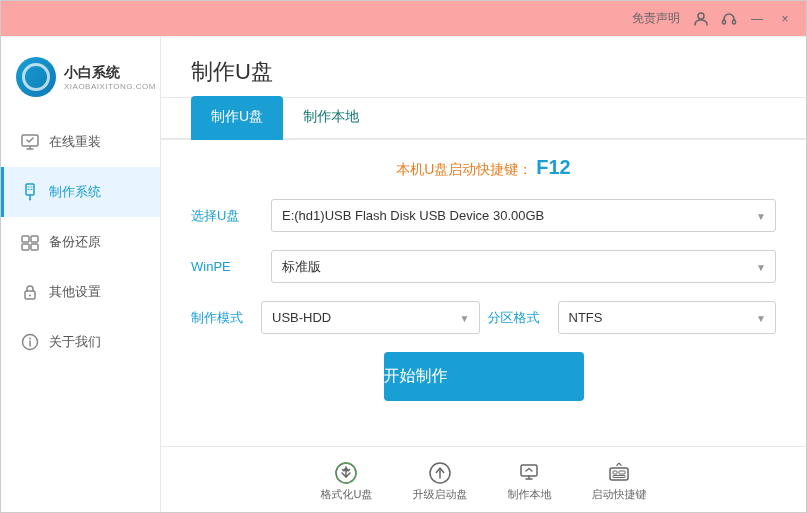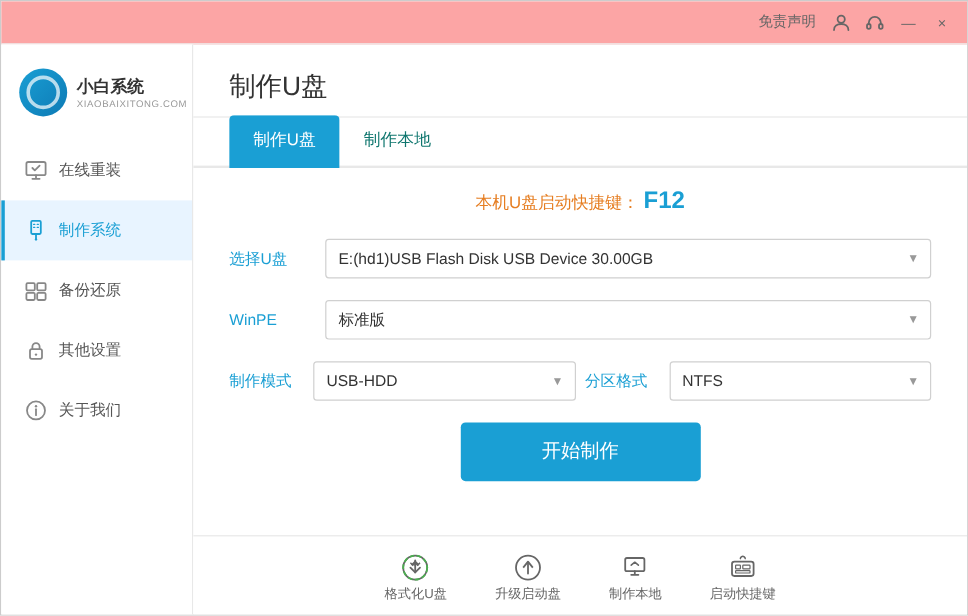--- a/index.html
+++ b/index.html
@@ -256,21 +256,21 @@
       display: block;
       width: 200px;
       margin: 10px auto 0 auto;
       padding: 14px 0;
       background: #1a9fd4;
       color: #fff;
       border: none;
       border-radius: 4px;
       font-size: 16px;
       cursor: pointer;
-      text-align: center;
+      text-align: left;
     }
 
     
     .bottom-toolbar {
       display: flex;
       justify-content: center;
       align-items: center;
       padding: 12px 0;
       border-top: 1px solid #e8e8e8;
       gap: 40px;

